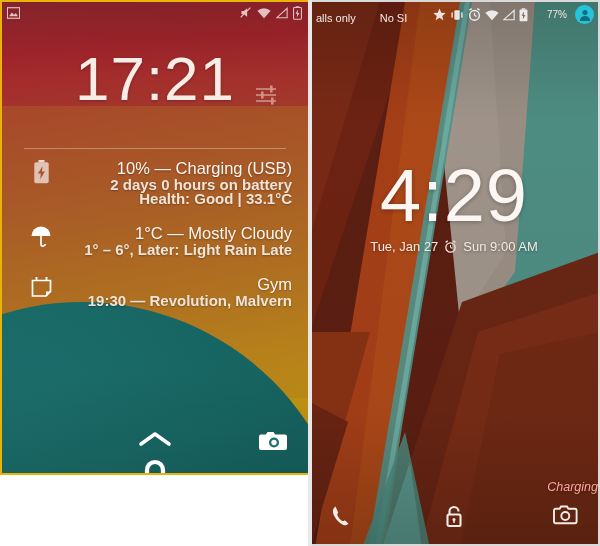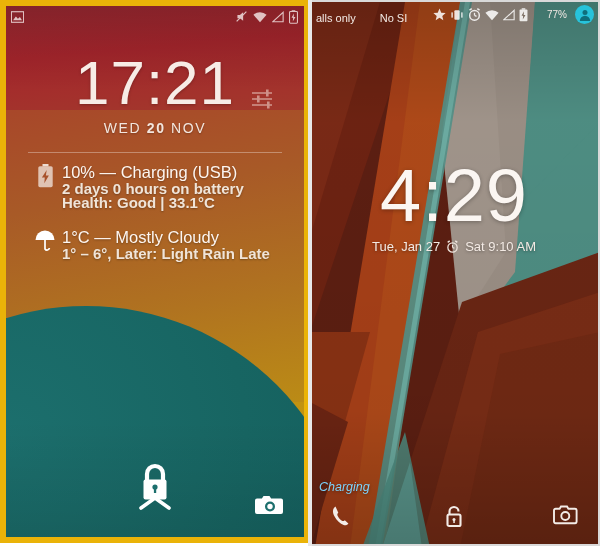--- a/index.html
+++ b/index.html
@@ -5,22 +5,22 @@
   html,body{margin:0;padding:0;background:#ffffff;}
   body{
     width:600px;height:546px;overflow:hidden;
     font-family:"Liberation Sans",sans-serif;
     -webkit-font-smoothing:antialiased;
   }
   .screens{position:relative;width:600px;height:546px;display:flex;background:#fff;}
 
   
   .phone-left{
-    position:relative;width:310px;height:543px;overflow:hidden;
-    border:6px solid #eab308;box-sizing:border-box;
+    position:relative;width:310px;height:475px;overflow:hidden;
+    border:2px solid #eab308;box-sizing:border-box;
     background:#7f1d1d;
   }
   .wp-left{position:absolute;inset:0;overflow:hidden;}
   .wp-l-top{
     position:absolute;left:0;right:0;top:0;height:108px;
     background:linear-gradient(175deg,#9d2a33 0%,#a5252c 40%,#a23a2c 100%);
   }
   .wp-l-mid{
     position:absolute;left:0;right:0;top:104px;height:300px;
     background:linear-gradient(170deg,#a8472a 0%,#a85a27 30%,#b07320 65%,#bc8d15 100%);
@@ -66,21 +66,21 @@
     position:absolute;right:28px;top:80px;z-index:5;opacity:.55;
   }
 
   .notif-divider{
     position:absolute;left:22px;right:22px;top:146px;height:1px;
     background:rgba(255,255,255,0.33);z-index:4;
   }
   .notifs{
     position:absolute;left:22px;right:16px;top:156px;z-index:4;
   }
-  .notif{display:flex;align-items:flex-start;margin-bottom:17px;}
+  .notif{display:flex;align-items:flex-start;margin-bottom:17px;text-align:right;}
   .notif-ico{width:34px;flex:0 0 34px;display:flex;justify-content:center;padding-top:2px;}
   .notif-body{flex:1;}
   .notif-title{
     font-size:16.5px;color:#fdf6f1;font-weight:400;line-height:20px;
     text-shadow:0 1px 2px rgba(0,0,0,.3);
   }
   .notif-sub{
     font-size:15px;color:#f0e4d8;font-weight:bold;line-height:14px;
     text-shadow:0 1px 2px rgba(0,0,0,.3);
   }
@@ -122,22 +122,22 @@
     text-shadow:0 1px 4px rgba(0,0,0,.3);
     margin-top:15px;
   }
   .clock-r .sub{
     margin-top:4px;font-size:13px;color:#f3eae4;display:flex;
     align-items:center;justify-content:center;gap:6px;
     text-shadow:0 1px 3px rgba(0,0,0,.35);
   }
 
   .charging-r{
-    position:absolute;left:9px;right:0;top:478px;text-align:left;z-index:6;
-    font-size:12.5px;font-style:italic;color:#7dd3fc;
+    position:absolute;left:0;right:0;top:478px;text-align:right;z-index:6;
+    font-size:12.5px;font-style:italic;color:#fca5a5;
     text-shadow:0 1px 3px rgba(0,0,0,.35);
   }
   .bottom-r{position:absolute;left:0;right:0;bottom:6px;height:38px;z-index:6;}
   .bottom-r .ph{position:absolute;left:20px;top:4px;}
   .bottom-r .lk{position:absolute;left:50%;transform:translateX(-50%);top:4px;}
   .bottom-r .cm{position:absolute;right:20px;top:4px;}
 
   
   .watermark{
     position:absolute;left:240px;top:274px;z-index:40;
@@ -197,25 +197,20 @@
             <rect x="3" y="0" width="4" height="1.6" fill="#f0dede"></rect>
             <rect x="0.6" y="1.4" width="8.8" height="13" rx="1" fill="none" stroke="#f0dede" stroke-width="1.2"></rect>
             <path d="M5.6 3.3 L2.8 8.2 H4.6 L4.2 12.6 L7.2 7.4 H5.2 Z" fill="#f0dede"></path>
           </svg>
         </span>
       </div>
     </div>
 
     <div class="clock-l">
       <div class="time">17:21</div>
-      <div class="date">
-        <span>WED</span>
-        <b>20</b>
-        <span>NOV</span>
-      </div>
     </div>
 
     <div class="slider-ico">
       <svg width="26" height="26" viewBox="0 0 26 26">
         <g stroke="#f3ded6" stroke-width="1.6" fill="none">
           <line x1="2" y1="7" x2="22" y2="7"></line>
           <line x1="2" y1="13" x2="22" y2="13"></line>
           <line x1="2" y1="19" x2="22" y2="19"></line>
         </g>
         <g fill="#f3ded6">
@@ -251,20 +246,34 @@
             <path d="M1.5 11 A9.5 9.5 0 0 1 20.5 11 Z" fill="#ffffff"></path>
             <path d="M11 11 L11 20 A2.4 2.4 0 0 0 15.4 19" fill="none" stroke="#ffffff" stroke-width="1.7"></path>
           </svg>
         </div>
         <div class="notif-body">
           <div class="notif-title">1°C — Mostly Cloudy</div>
           <div class="notif-sub">1° – 6°, Later: Light Rain Late</div>
         </div>
       </div>
 
+      <div class="notif">
+        <div class="notif-ico">
+          <svg width="21" height="23" viewBox="0 0 21 23">
+            <path d="M1.5 4.5 h18 v11 l-4.5 4.5 h-13.5 Z" fill="none" stroke="#ffffff" stroke-width="1.7"></path>
+            <path d="M19.5 15.5 l-4.5 4.5 v-4.5 Z" fill="#ffffff"></path>
+            <line x1="5.5" y1="1" x2="5.5" y2="5" stroke="#ffffff" stroke-width="1.8"></line>
+            <line x1="15.5" y1="1" x2="15.5" y2="5" stroke="#ffffff" stroke-width="1.8"></line>
+          </svg>
+        </div>
+        <div class="notif-body">
+          <div class="notif-title">Gym</div>
+          <div class="notif-sub">19:30 — Revolution, Malvern</div>
+        </div>
+      </div>
 
     </div>
 
     <div class="lock-l">
       <svg width="36" height="44" viewBox="0 0 36 44">
         <path d="M10 19 V13 a8 8 0 0 1 16 0 V19" fill="none" stroke="#ffffff" stroke-width="4.2"></path>
         <rect x="6.5" y="18.5" width="23" height="20" rx="2" fill="#ffffff"></rect>
         <circle cx="18" cy="26" r="2.6" fill="#1c6f6d"></circle>
         <rect x="16.9" y="26" width="2.3" height="6" fill="#1c6f6d"></rect>
       </svg>
@@ -390,21 +399,21 @@
         <span>Tue, Jan 27</span>
         <span>
           <svg width="13" height="13" viewBox="0 0 14 14" style="display:block">
             <circle cx="7" cy="8" r="5" fill="none" stroke="#f0e6df" stroke-width="1.4"></circle>
             <line x1="7" y1="8" x2="7" y2="5.4" stroke="#f0e6df" stroke-width="1.2"></line>
             <line x1="7" y1="8" x2="9" y2="9" stroke="#f0e6df" stroke-width="1.2"></line>
             <line x1="1.8" y1="2.6" x2="4" y2="1" stroke="#f0e6df" stroke-width="1.5"></line>
             <line x1="12.2" y1="2.6" x2="10" y2="1" stroke="#f0e6df" stroke-width="1.5"></line>
           </svg>
         </span>
-        <span>Sat 9:10 AM</span>
+        <span>Sun 9:00 AM</span>
       </div>
     </div>
 
     <div class="charging-r">Charging</div>
 
     <div class="bottom-r">
       <span class="ph">
         <svg width="22" height="24" viewBox="0 0 22 24">
           <path d="M5.5 2.5 c-2.5 1.5 -3.6 5 -1.2 9.6 c2.4 4.6 6 7.9 9.3 9 c2.2 0.7 4 -0.4 4.8 -1.7 l-3.6 -3.2 c-1 0.9 -2 1.1 -2.9 0.5 c-1.8 -1.2 -3.6 -3.4 -4.4 -5.3 c-0.4 -1 -0.1 -1.9 0.8 -2.6 Z" fill="#f3ece7"></path>
         </svg>

